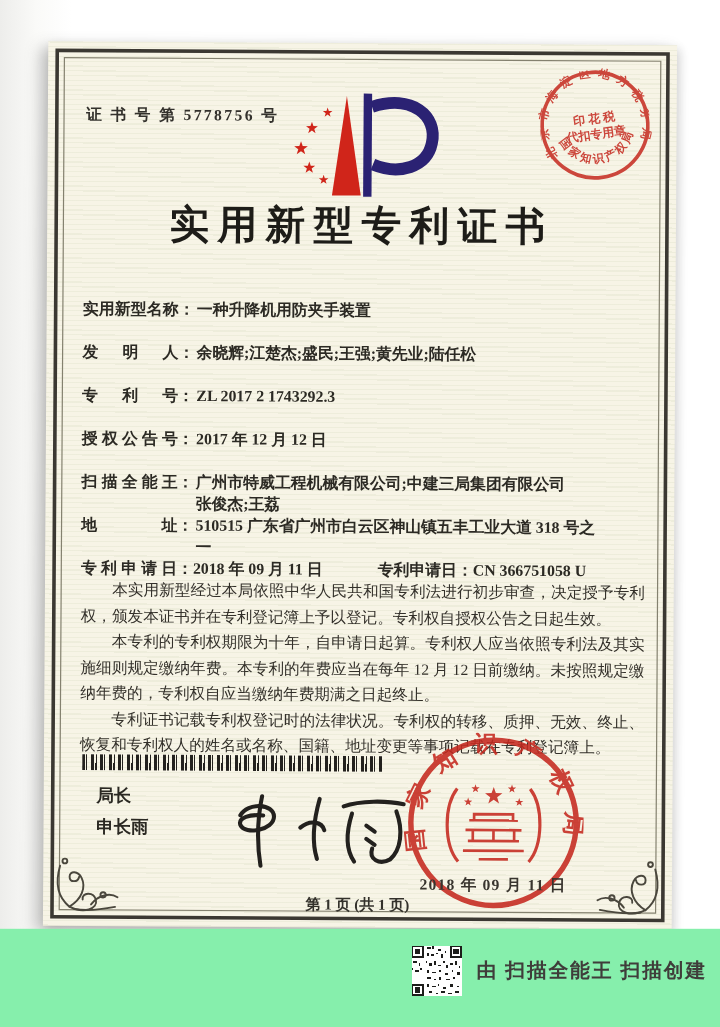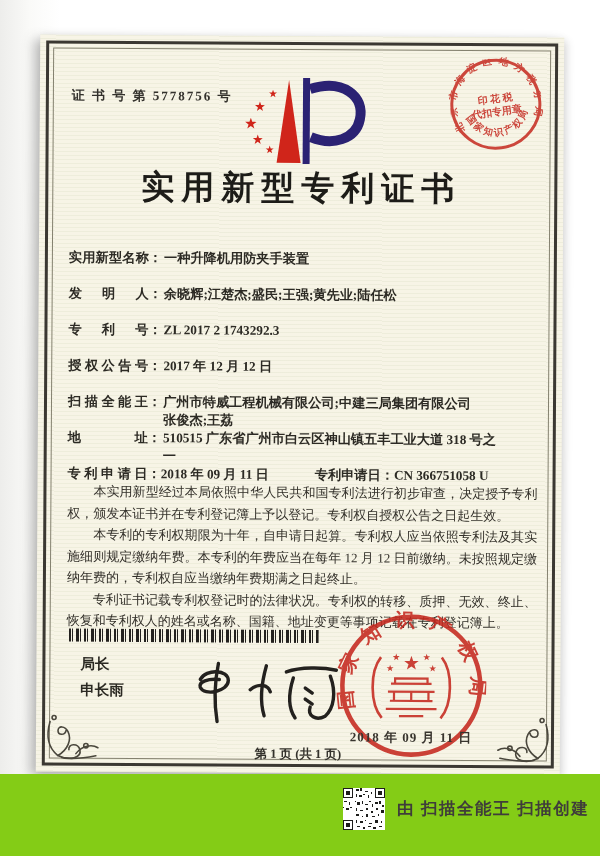--- a/index.html
+++ b/index.html
@@ -52,21 +52,21 @@
   .signature{position:absolute;left:150px;top:620px;}
   
   .seal-bottom{position:absolute;left:300px;top:574px;width:150px;height:168px;}
   .seal-bottom .date{position:absolute;left:2px;top:118px;width:146px;text-align:center;
       font-size:13px;font-weight:700;color:#38342e;letter-spacing:1px;}
   .seal-top{position:absolute;left:410px;top:21px;width:92px;height:92px;transform:rotate(-8deg);}
   .fl{position:absolute;}
   .fl.bl{left:6px;bottom:8px;}
   .fl.br{right:6px;bottom:8px;transform:scaleX(-1);}
   
-  .footer{position:absolute;left:0;bottom:0;width:600px;height:82px;background:#84cc16;}
+  .footer{position:absolute;left:0;bottom:0;width:600px;height:82px;background:#86efac;}
   .scanrow{position:absolute;left:343px;top:14px;display:flex;align-items:center;}
   .scanrow .txt{margin-left:12px;font-size:16.5px;letter-spacing:1.5px;color:#3f3d3a;
       font-weight:600;font-family:"Liberation Sans","DejaVu Sans",sans-serif;}
   svg text{font-family:"Liberation Serif","DejaVu Serif",serif;}
 </style>
 </head>
 <body>
 
 <div class="sheet">
   <div class="frame"></div>

